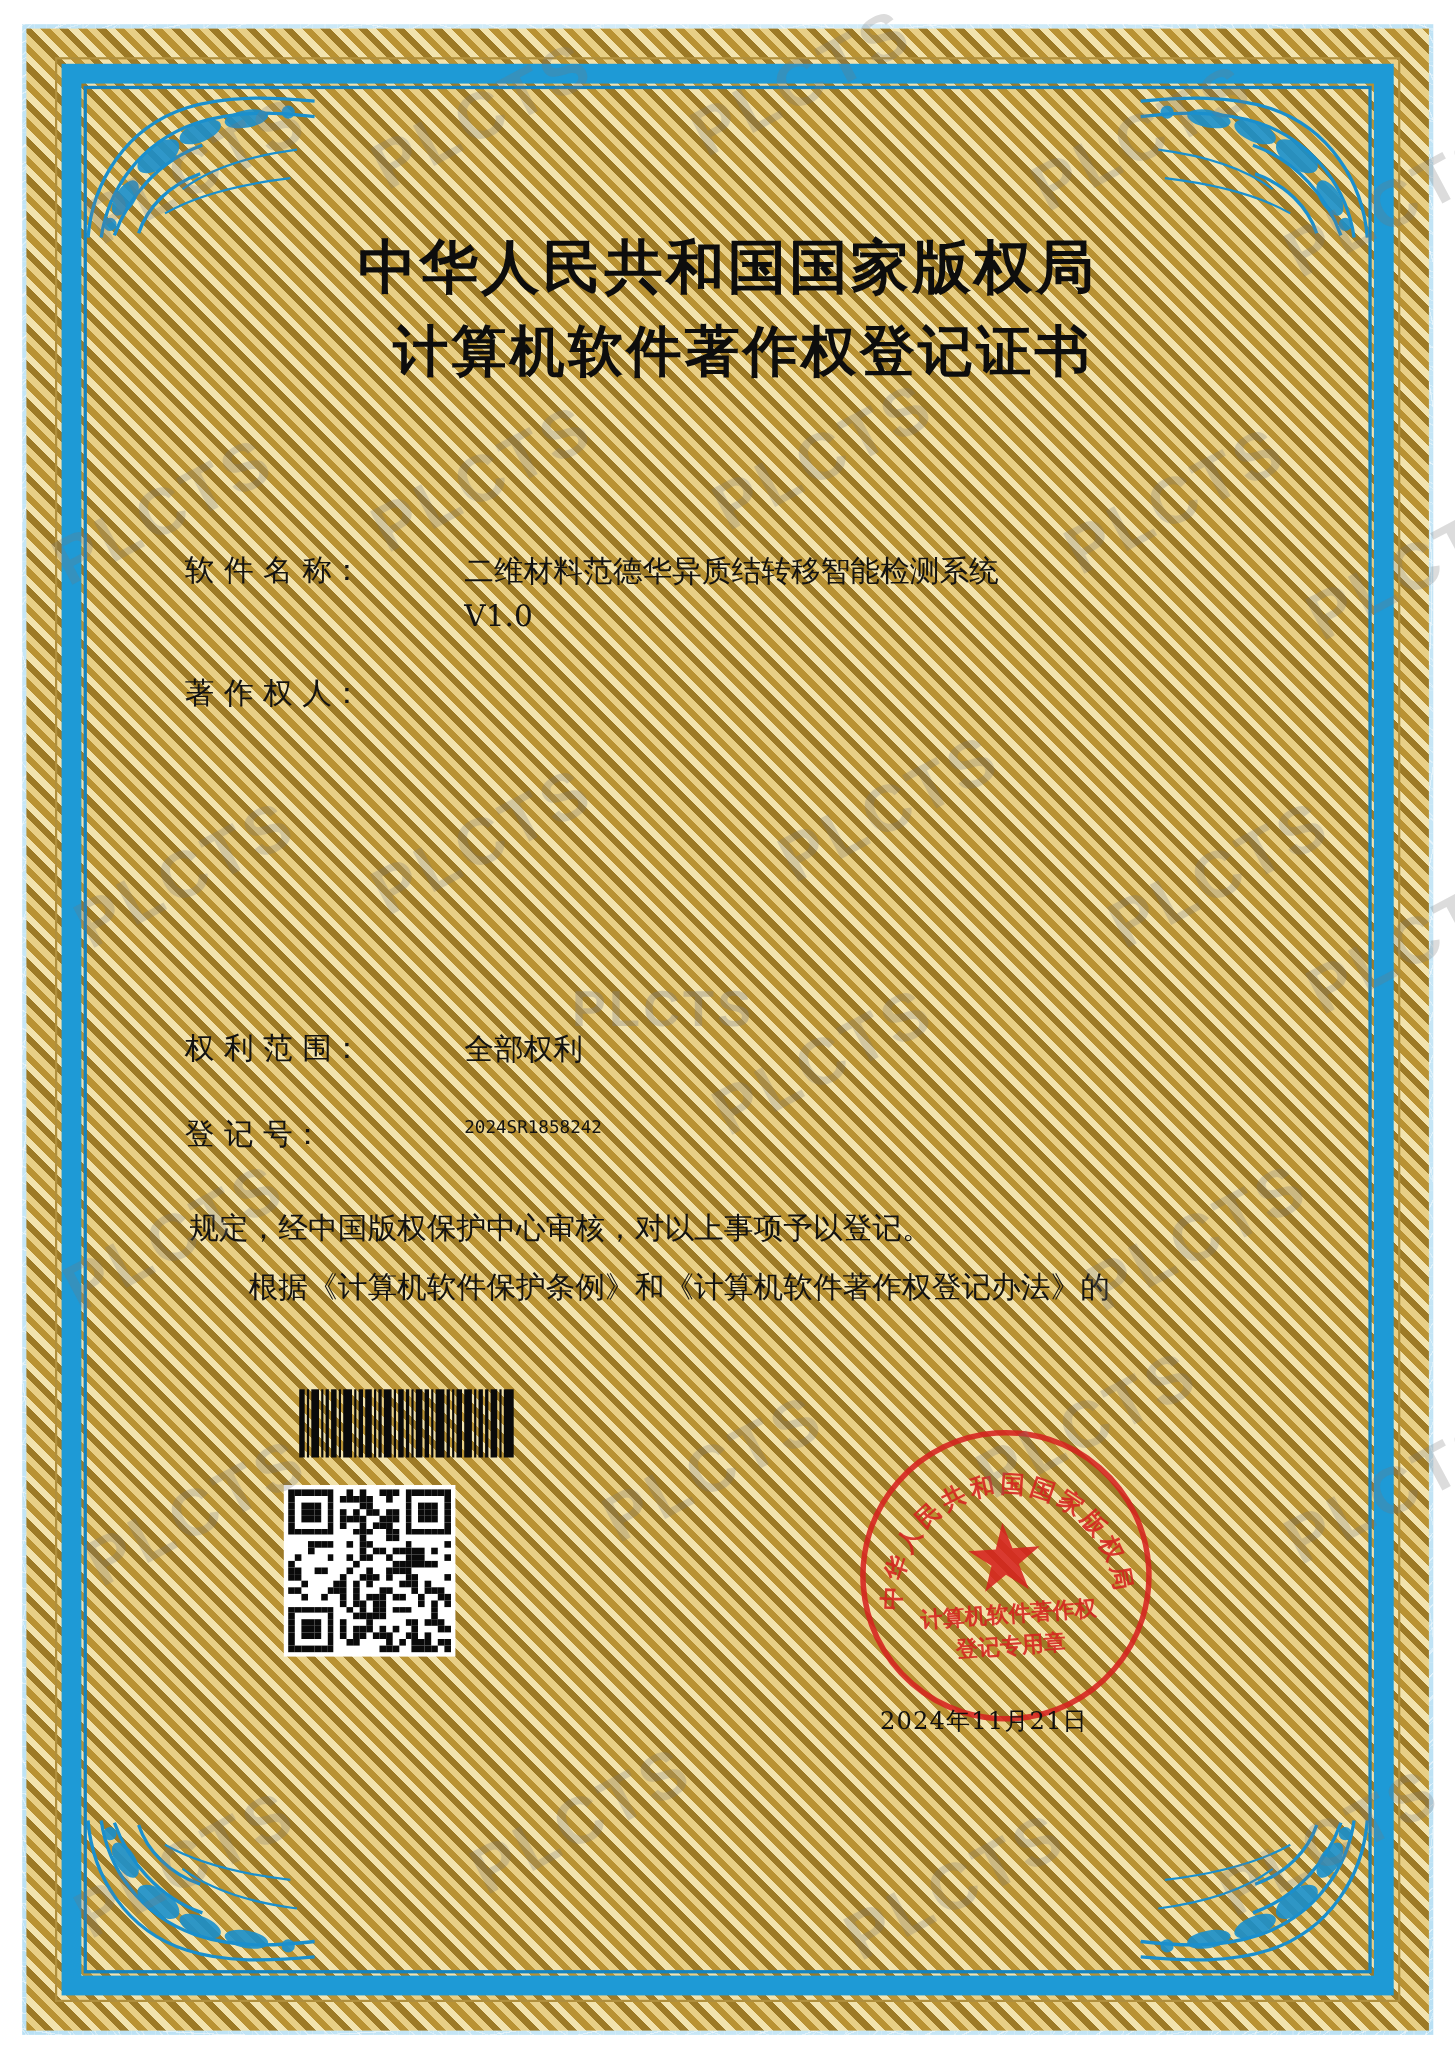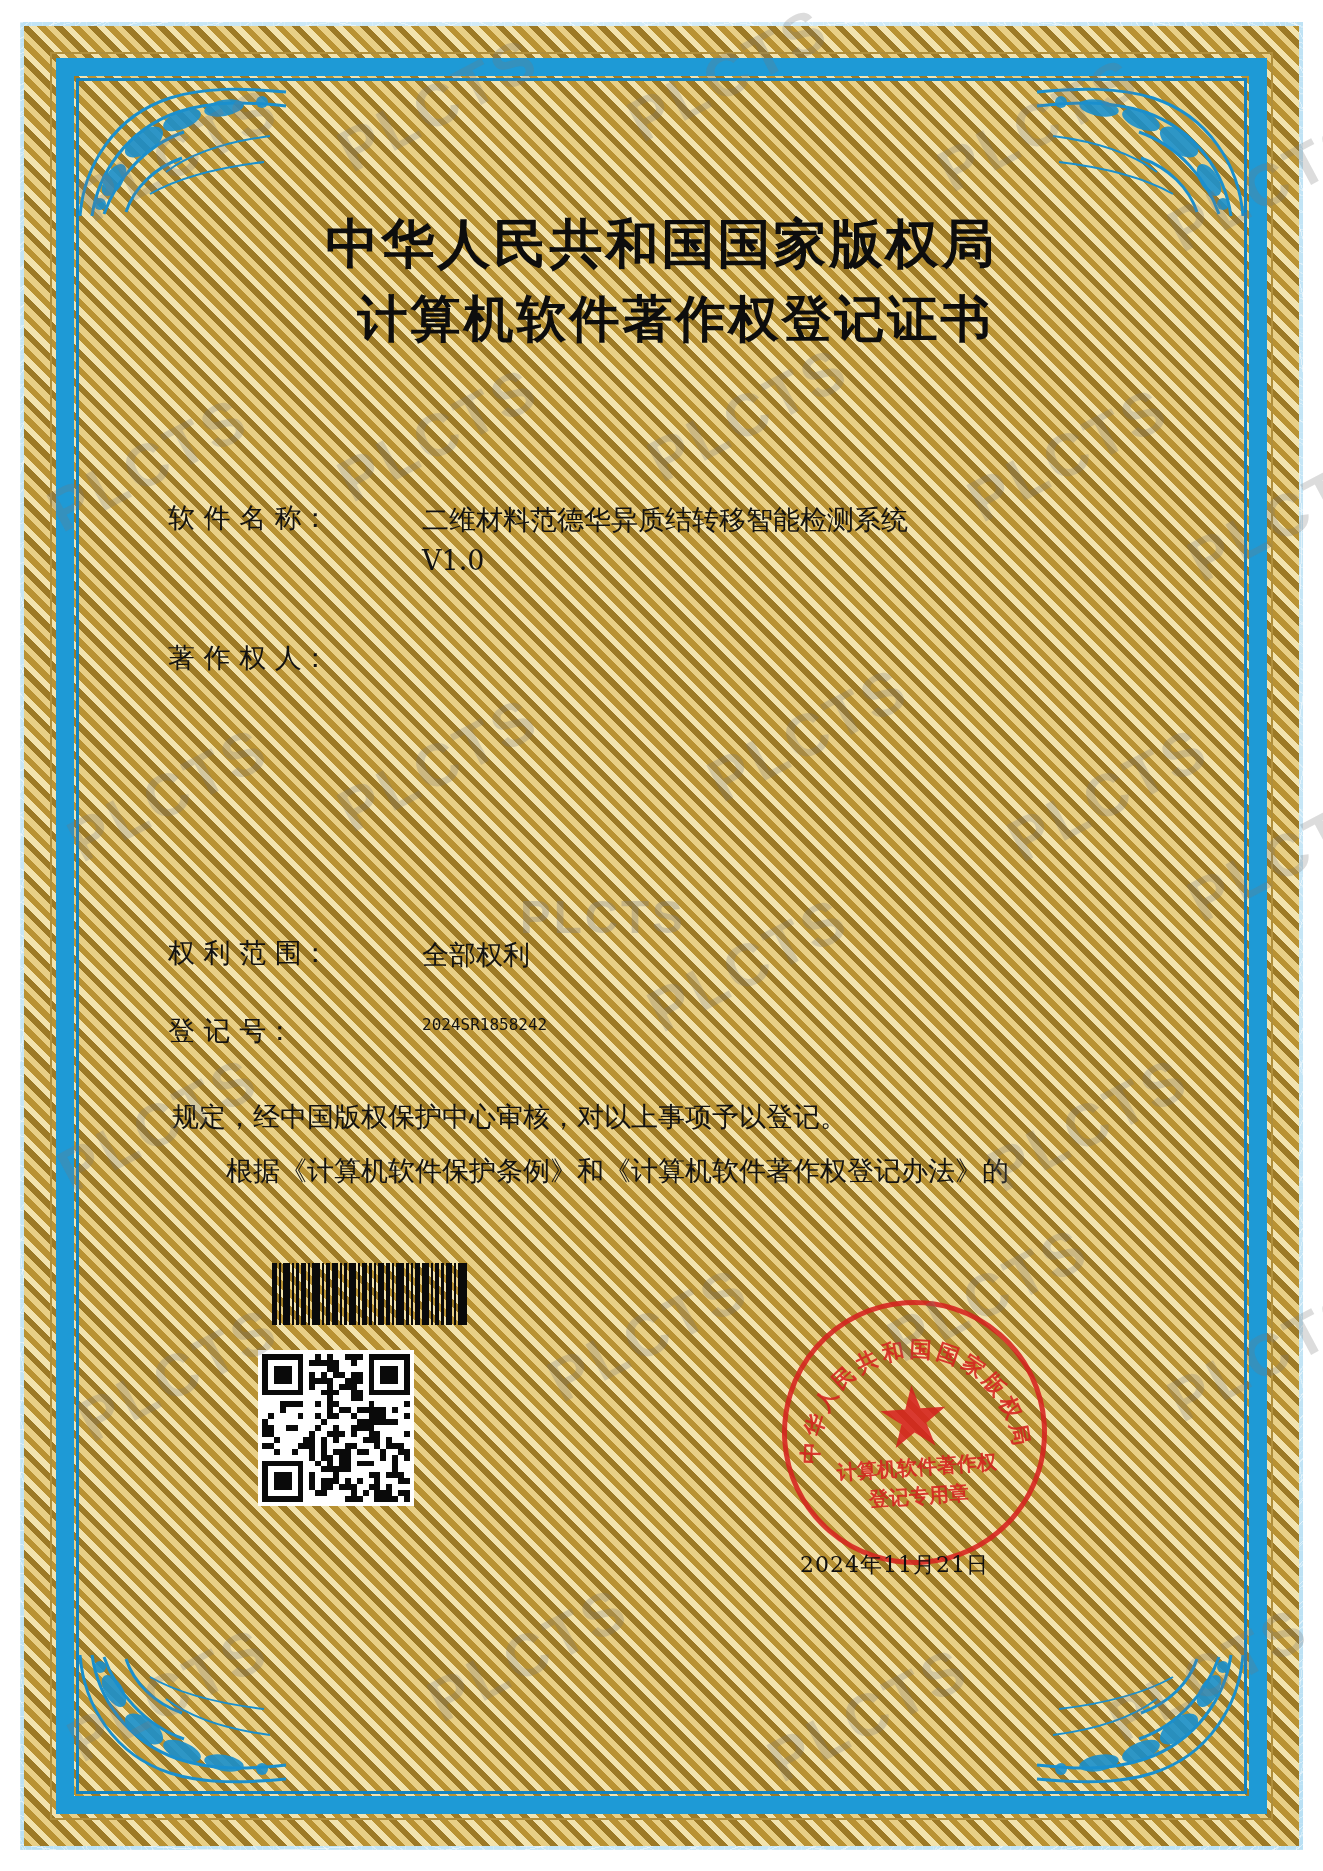--- a/index.html
+++ b/index.html
@@ -169,21 +169,21 @@
     color: #121212;
     line-height: 1.5;
     white-space: pre-line;
   }
   .field-value.mono {
     font-family: "DejaVu Sans Mono", "Liberation Mono", monospace;
     font-size: 16px;
   }
 
   .block-a { position: absolute; left: 168px; top: 500px; width: 1010px; }
-  .block-b { position: absolute; left: 168px; top: 640px; width: 1010px; }
+  .block-b { position: absolute; left: 168px; top: 612px; width: 1010px; }
   .block-c { position: absolute; left: 168px; top: 855px; width: 1010px; }
   .block-d { position: absolute; left: 168px; top: 935px; width: 1010px; }
   .block-e { position: absolute; left: 168px; top: 1013px; width: 1010px; }
 
   
   .statement {
     position: absolute;
     left: 172px;
     top: 1090px;
     width: 1000px;

